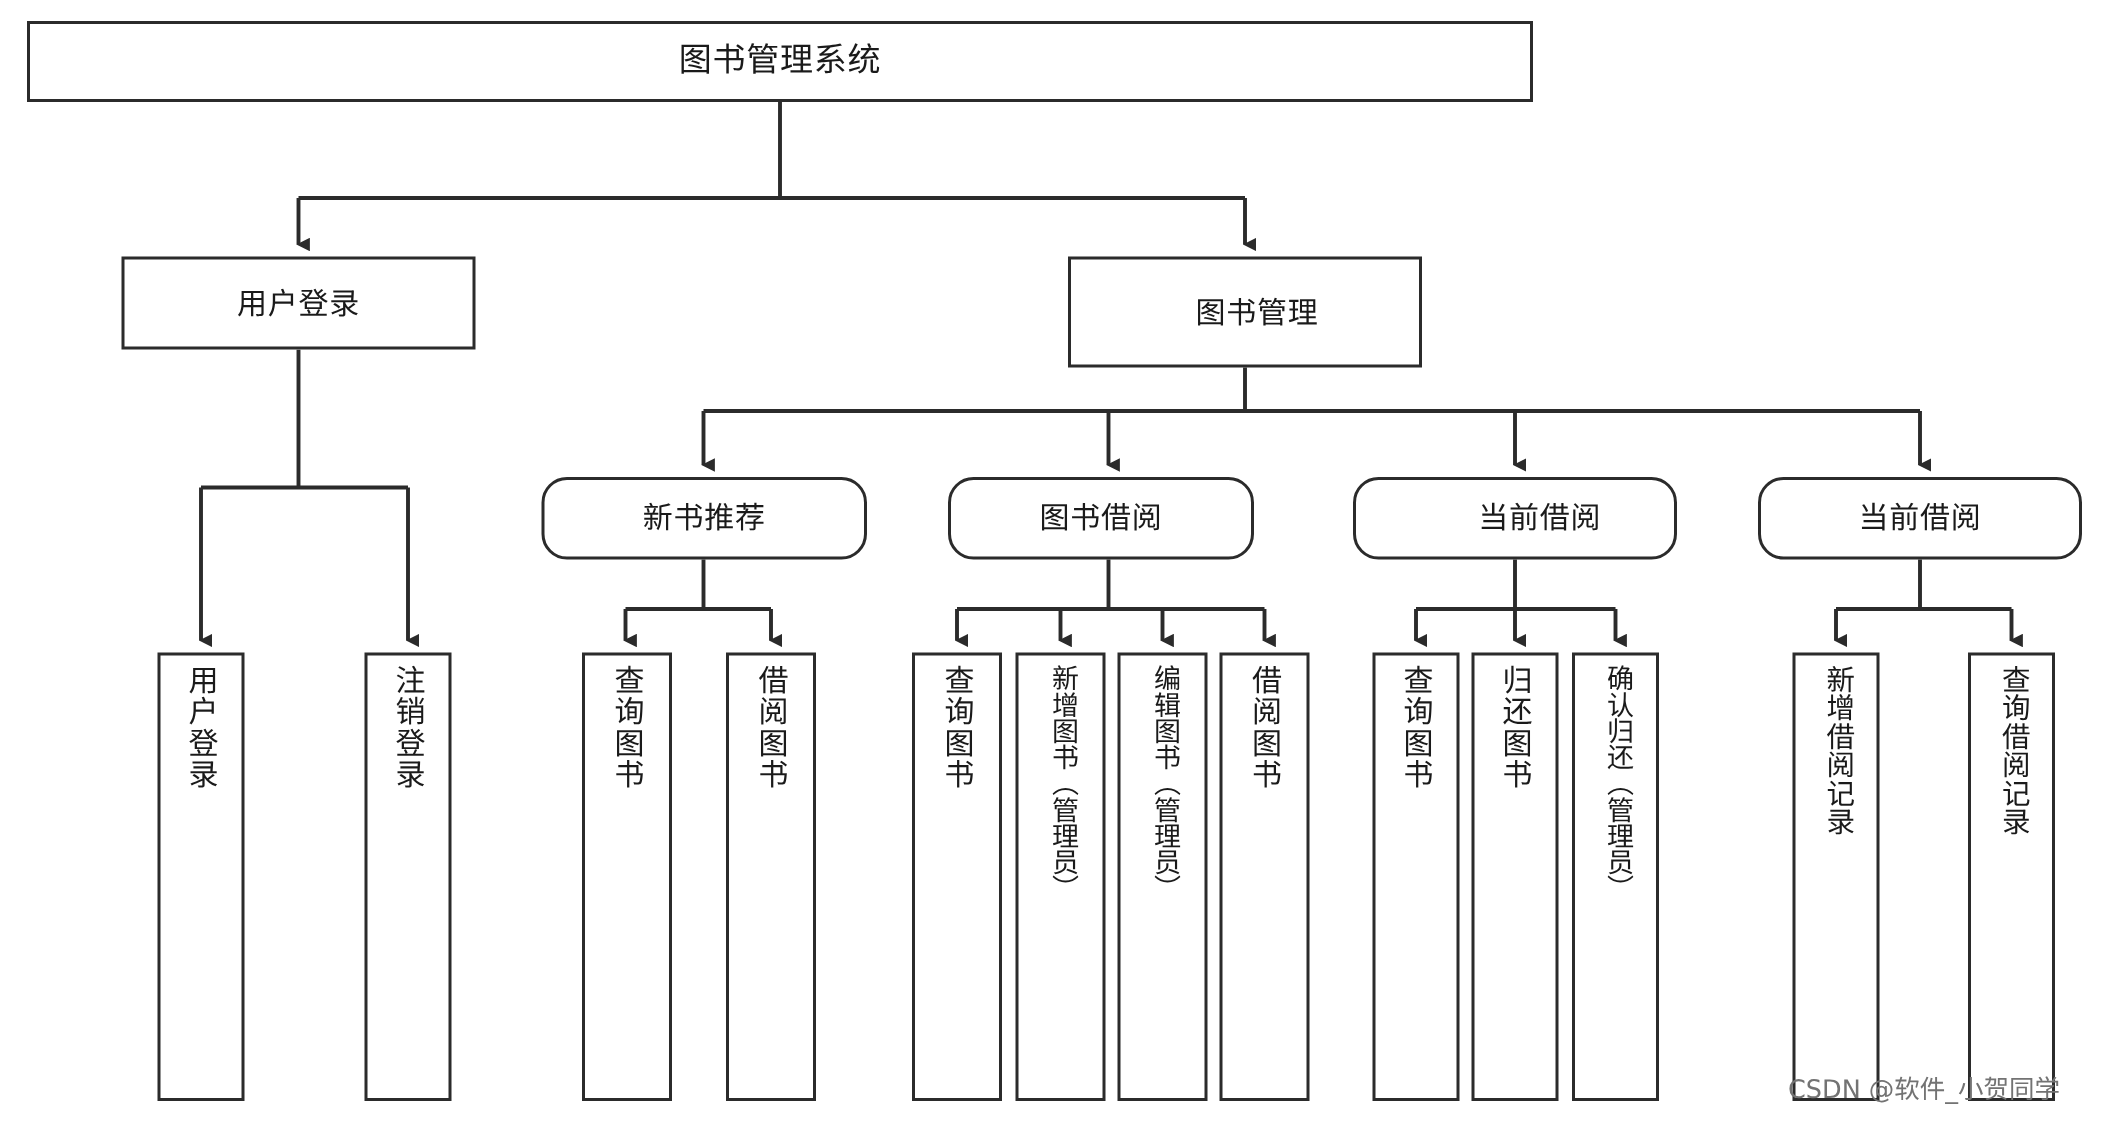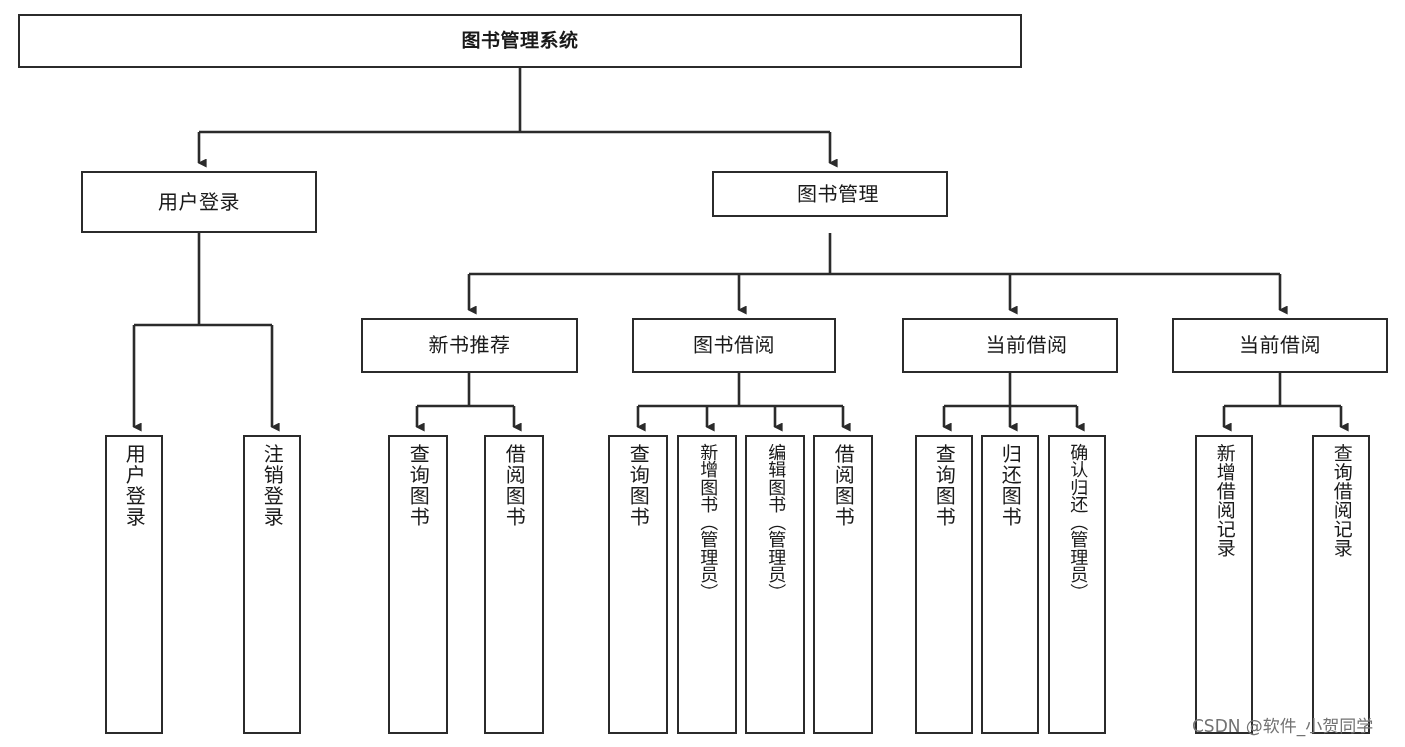--- a/index.html
+++ b/index.html
@@ -21,28 +21,28 @@
     box-sizing: border-box;
     border: 2px solid #2b2b2b;
     background: #ffffff;
     display: flex;
     align-items: center;
     justify-content: center;
     color: #1a1a1a;
   }
   .node.level0 {
     border-width: 2px;
-    font-size: 19px;
-    font-weight: bold;
+    font-size: 22px;
   }
   .node.level1 {
     font-size: 20px;
   }
   .node.level2 {
     font-size: 20px;
+    border-radius: 17px;
   }
   .node.leaf {
     font-size: 20px;
     align-items: flex-start;
     justify-content: center;
     padding-top: 6px;
   }
   .node .label {
     display: block;
     line-height: 1.05;
@@ -144,21 +144,21 @@
   </svg>
 
   <div class="node level0" style="left:18px; top:14px; width:1004px; height:54px;">
     <span class="label">图书管理系统</span>
   </div>
 
   <div class="node level1" style="left:81px; top:171px; width:236px; height:62px;">
     <span class="label">用户登录</span>
   </div>
 
-  <div class="node level1" style="left:712px; top:171px; width:236px; height:46px;padding-left:16px;">
+  <div class="node level1" style="left:712px; top:171px; width:236px; height:74px;padding-left:16px;">
     <span class="label">图书管理</span>
   </div>
 
   <div class="node level2" style="left:361px; top:318px; width:217px; height:55px;">
     <span class="label">新书推荐</span>
   </div>
 
   <div class="node level2" style="left:632px; top:318px; width:204px; height:55px;">
     <span class="label">图书借阅</span>
   </div>

